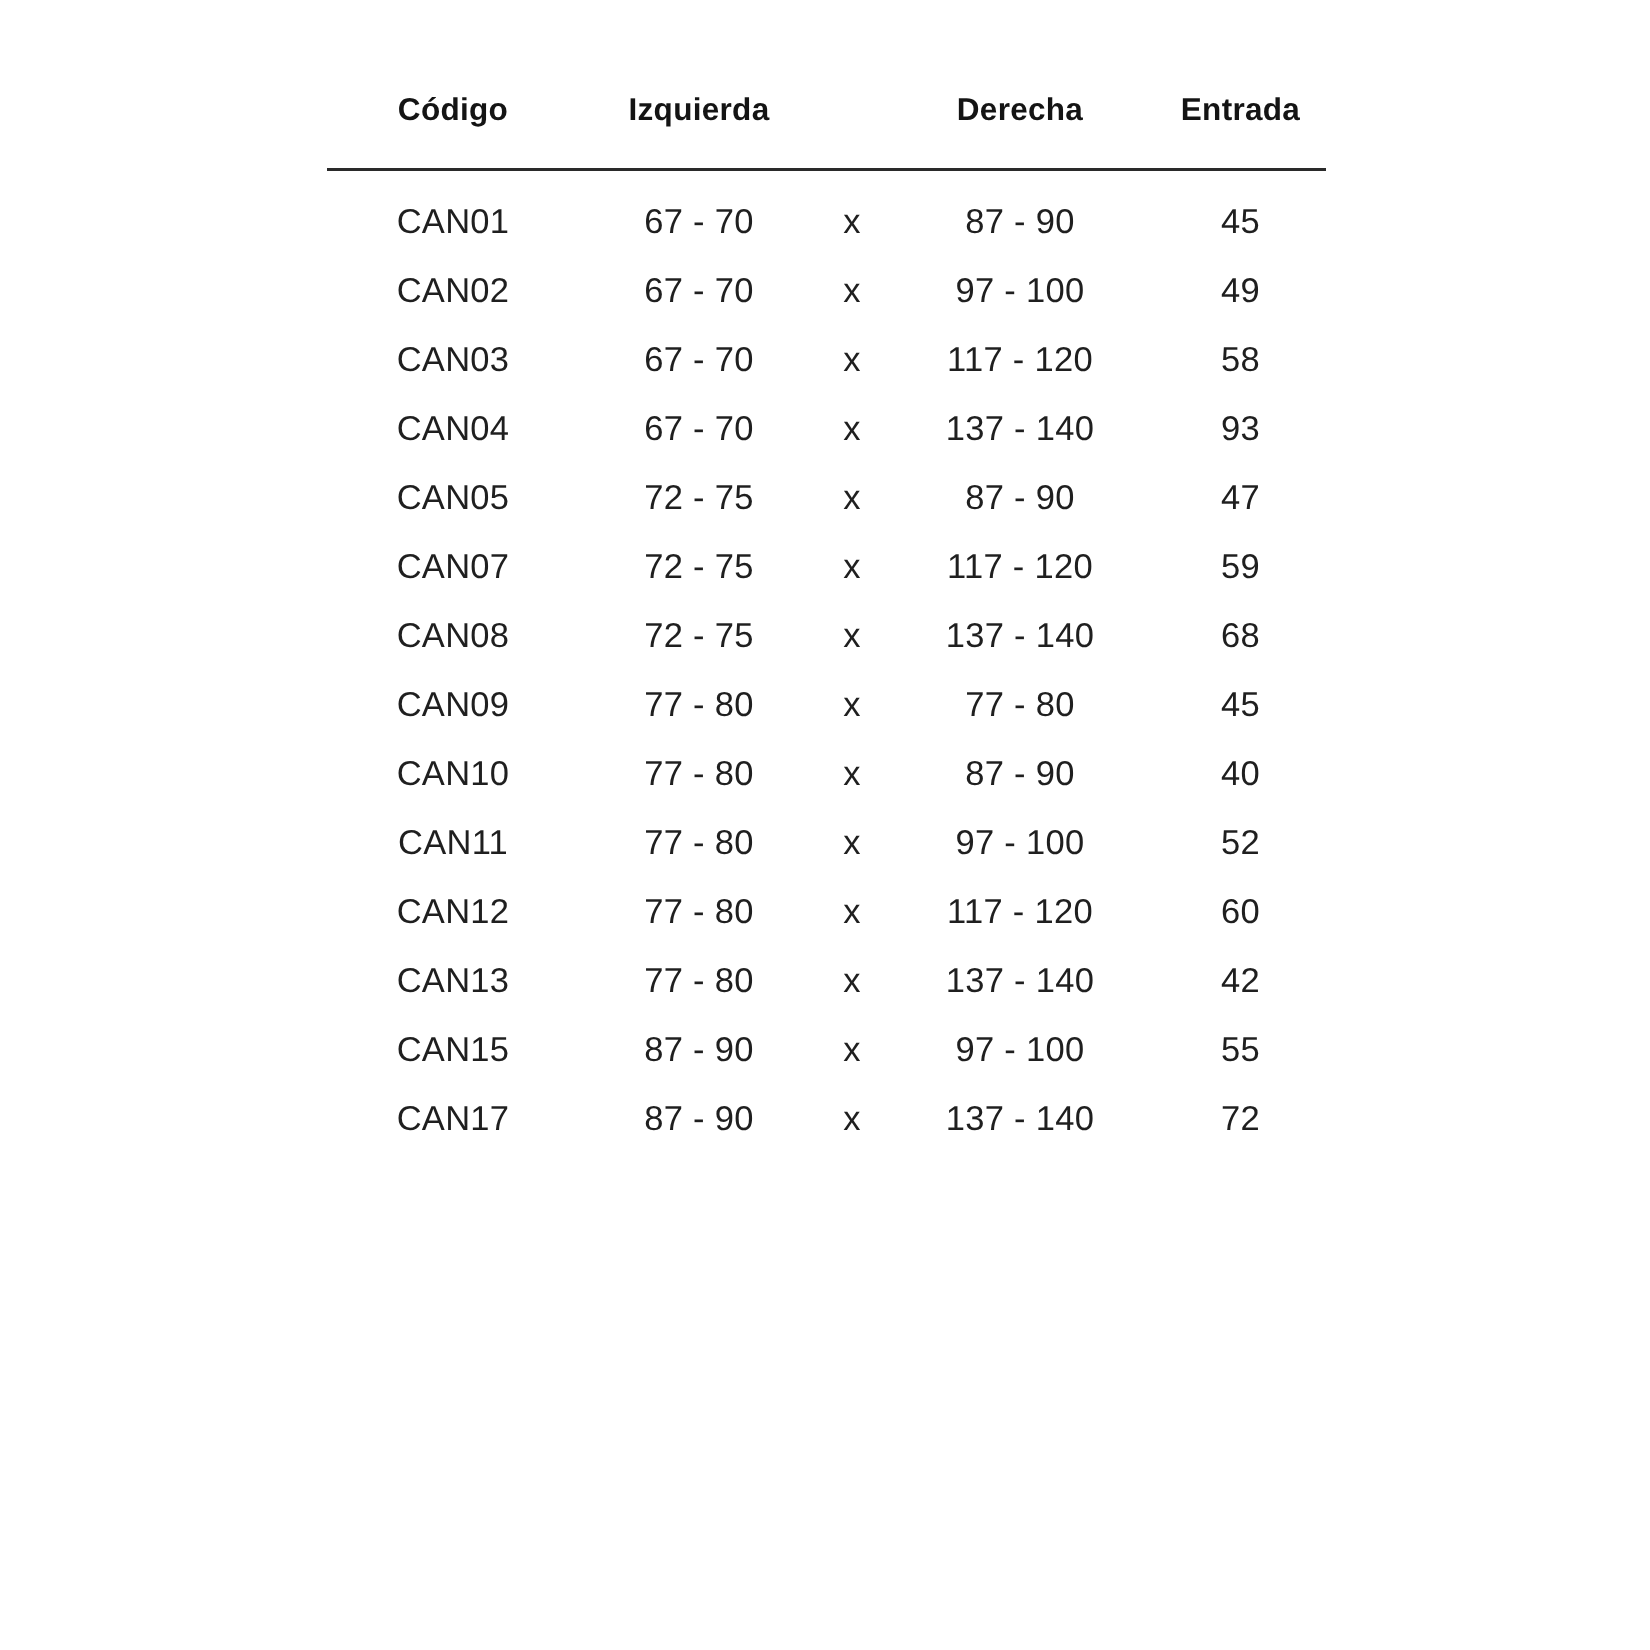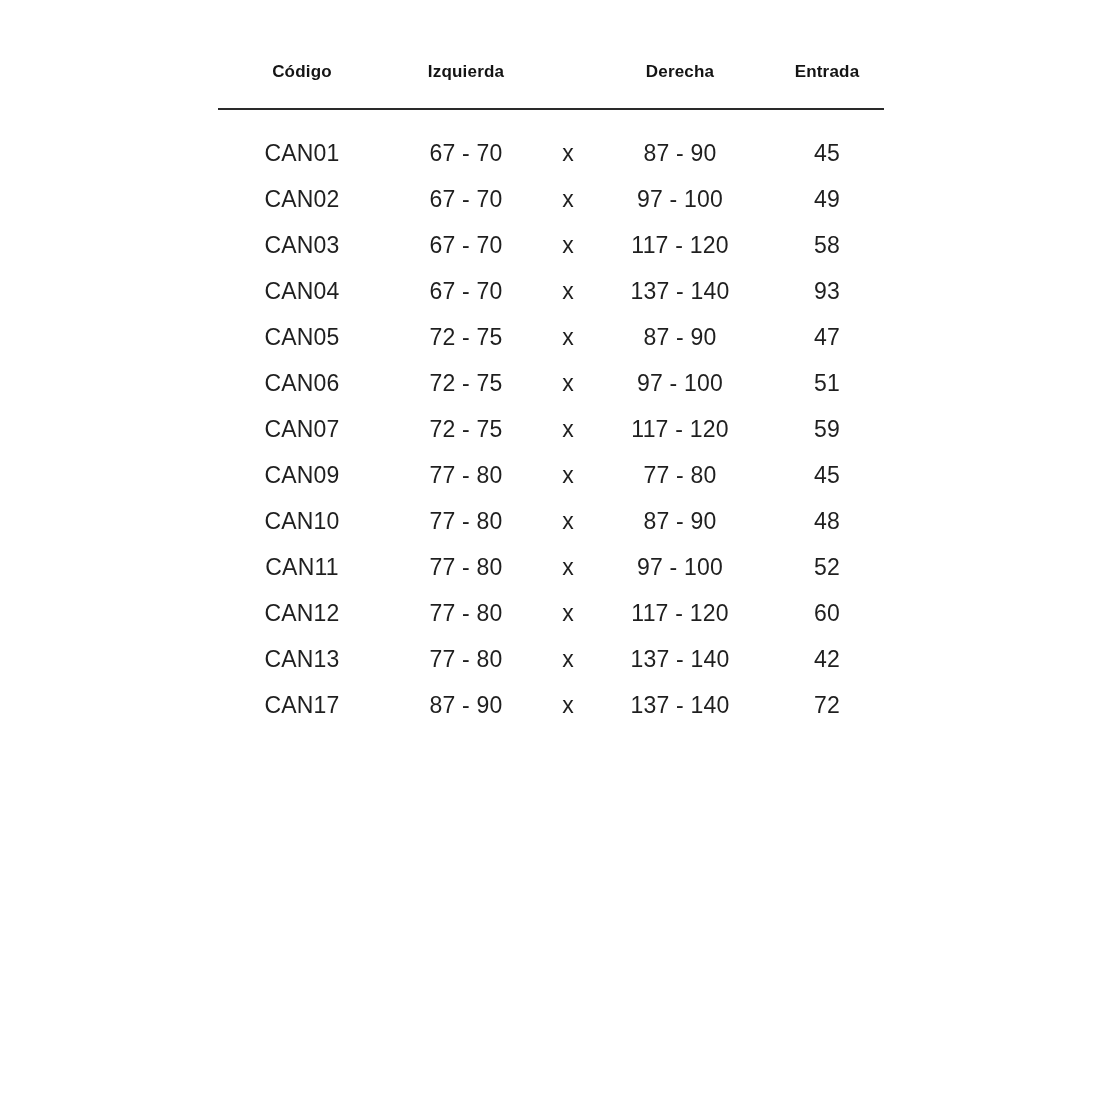--- a/index.html
+++ b/index.html
@@ -25,32 +25,32 @@
     left: 218px;
     top: 62px;
     width: 666px;
   }
   table.spec-table {
     border-collapse: collapse;
     width: 100%;
     table-layout: fixed;
   }
   table.spec-table thead th {
-    font-size: 17px;
+    font-size: 21px;
     font-weight: bold;
     color: #141414;
     padding: 0 0 26px 0;
     text-align: center;
     letter-spacing: 0.2px;
   }
   table.spec-table thead tr {
     border-bottom: 2px solid #2a2a2a;
   }
   table.spec-table tbody tr:first-child td {
-    padding-top: 30px;
+    padding-top: 20px;
   }
   table.spec-table td {
     font-size: 23px;
     font-weight: 400;
     color: #1f1f1f;
     text-align: center;
     padding: 9.5px 0;
     letter-spacing: 0.2px;
   }
   col.c-code { width: 168px; }
@@ -122,46 +122,46 @@
             <td>93</td>
           </tr>
           <tr>
             <td>CAN05</td>
             <td>72 - 75</td>
             <td class="sep">x</td>
             <td>87 - 90</td>
             <td>47</td>
           </tr>
           <tr>
-            <td>CAN06</td>
-            <td>72 - 75</td>
-            <td class="sep">x</td>
-            <td>97 - 100</td>
-            <td>51</td>
-          </tr>
-          <tr>
             <td>CAN07</td>
             <td>72 - 75</td>
             <td class="sep">x</td>
             <td>117 - 120</td>
             <td>59</td>
+          </tr>
+          <tr>
+            <td>CAN08</td>
+            <td>72 - 75</td>
+            <td class="sep">x</td>
+            <td>137 - 140</td>
+            <td>68</td>
           </tr>
           <tr>
             <td>CAN09</td>
             <td>77 - 80</td>
             <td class="sep">x</td>
             <td>77 - 80</td>
             <td>45</td>
           </tr>
           <tr>
             <td>CAN10</td>
             <td>77 - 80</td>
             <td class="sep">x</td>
             <td>87 - 90</td>
-            <td>48</td>
+            <td>40</td>
           </tr>
           <tr>
             <td>CAN11</td>
             <td>77 - 80</td>
             <td class="sep">x</td>
             <td>97 - 100</td>
             <td>52</td>
           </tr>
           <tr>
             <td>CAN12</td>
@@ -171,20 +171,27 @@
             <td>60</td>
           </tr>
           <tr>
             <td>CAN13</td>
             <td>77 - 80</td>
             <td class="sep">x</td>
             <td>137 - 140</td>
             <td>42</td>
           </tr>
           <tr>
+            <td>CAN15</td>
+            <td>87 - 90</td>
+            <td class="sep">x</td>
+            <td>97 - 100</td>
+            <td>55</td>
+          </tr>
+          <tr>
             <td>CAN17</td>
             <td>87 - 90</td>
             <td class="sep">x</td>
             <td>137 - 140</td>
             <td>72</td>
           </tr>
         </tbody>
     </table>
   </div>
 </div>

